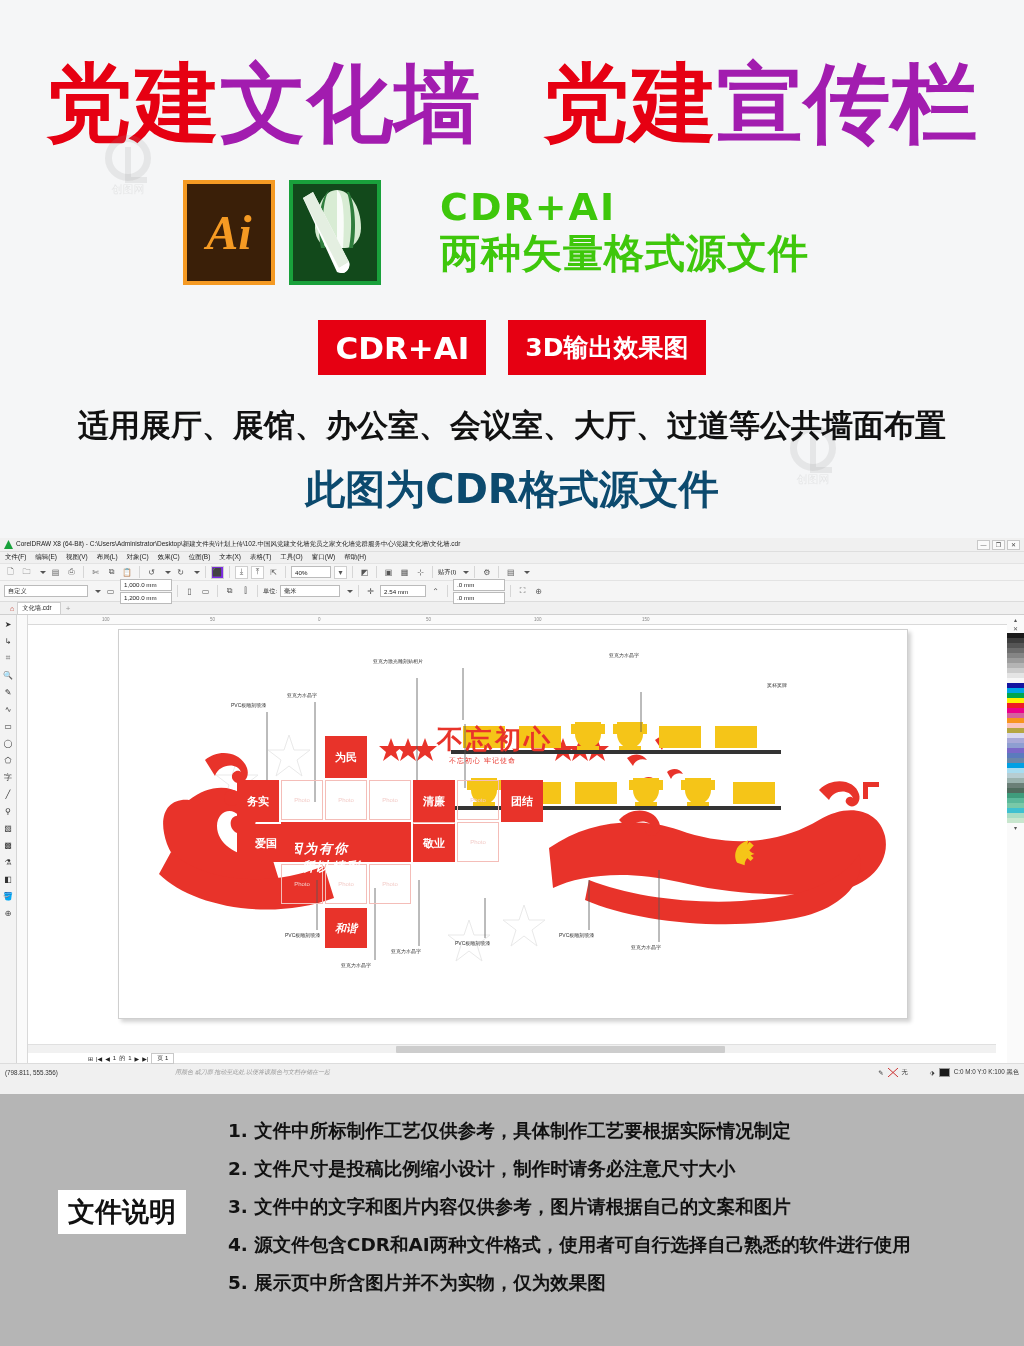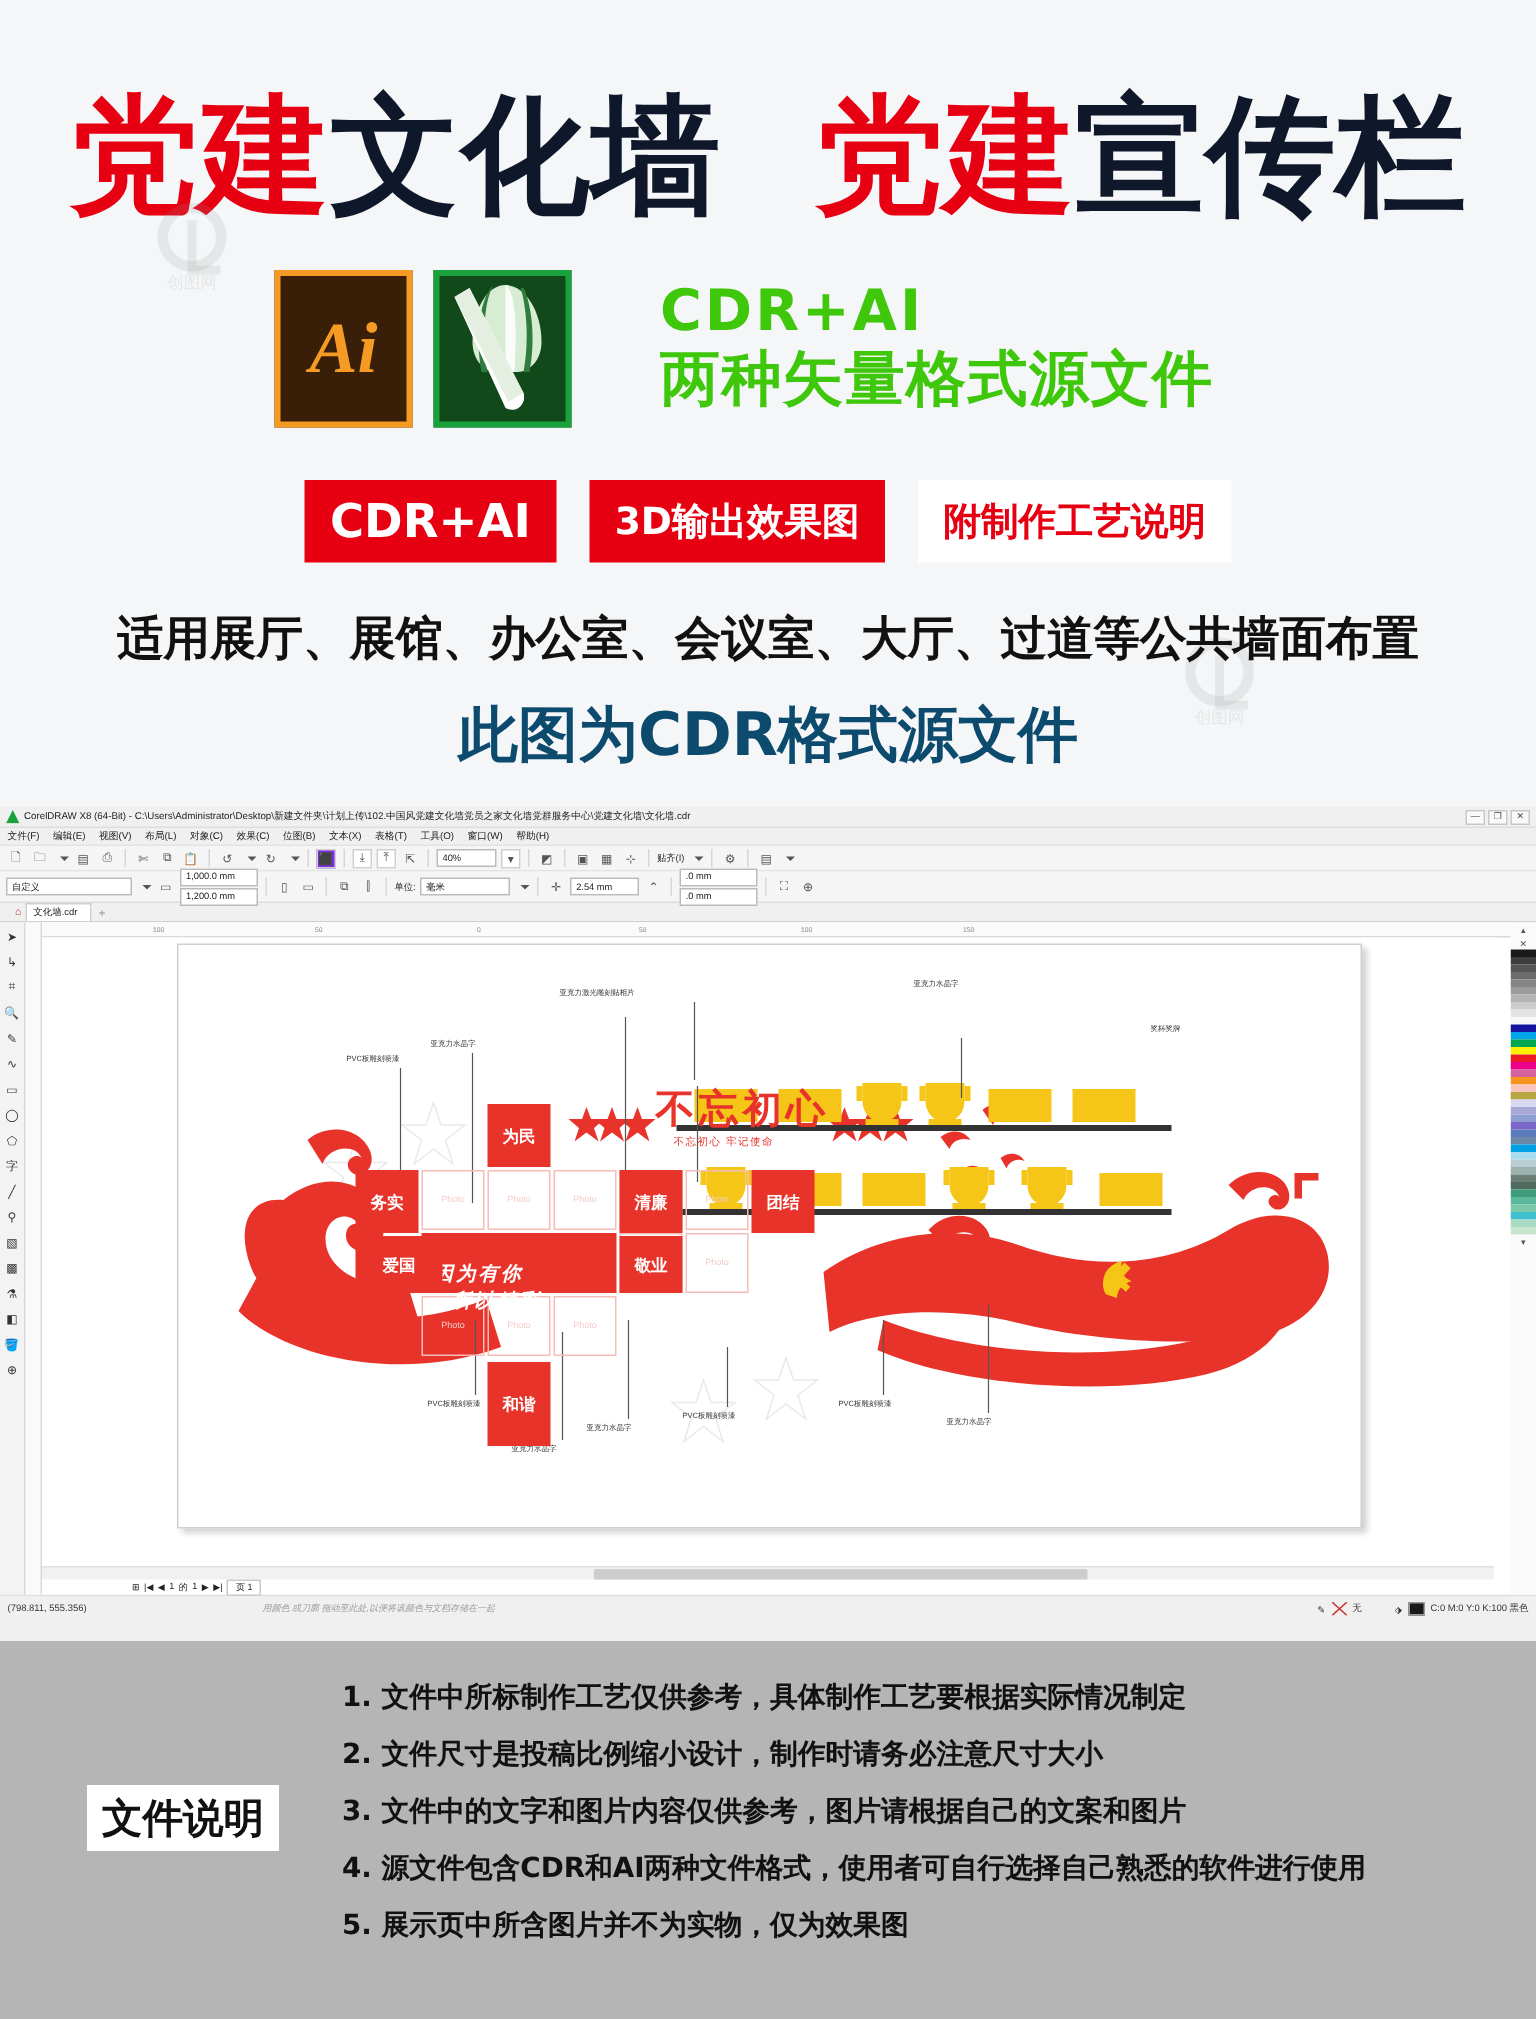--- a/index.html
+++ b/index.html
@@ -11,21 +11,21 @@
   .page { position:relative; width:1024px; height:1346px; }
 
   
   .promo { position:relative; width:1024px; height:538px; background:#f5f6f7; }
   .title-row {
     position:absolute; top:46px; left:0; width:1024px; text-align:center;
     font-size:86px; font-weight:bold; letter-spacing:1px; white-space:nowrap;
     font-family:"DejaVu Sans","Liberation Sans",sans-serif;
   }
   .t-red { color:#e60012;text-align:center; }
-  .t-blk { color:#0f172a; }
+  .t-blk { color:#a21caf; }
 
   .logo-row { position:absolute; top:180px; left:183px; display:flex; align-items:flex-start; }
   .ai-icon {
     width:92px; height:105px; background:#3a1f08; border:4px solid #f59a23;
     display:flex; align-items:center; justify-content:center;
     color:#f59a23; font-size:48px; font-weight:bold; font-style:italic;
     font-family:"Liberation Serif",serif;
   }
   .cdr-icon {
     width:92px; height:105px; background:#12491b; border:4px solid #19a13b;
@@ -204,21 +204,20 @@
     </div>
 
     <div class="promo-green">
       <div class="l1">CDR+AI</div>
       <div class="l2">两种矢量格式源文件</div>
     </div>
 
     <div class="badges">
       <div class="badge fill">CDR+AI</div>
       <div class="badge fill small">3D输出效果图</div>
-      <div class="badge out small">附制作工艺说明</div>
     </div>
 
     <div class="sub-line">适用展厅、展馆、办公室、会议室、大厅、过道等公共墙面布置</div>
     <div class="src-line">此图为CDR格式源文件</div>
   </div>
 
   <div class="cdrwin">
 
     <div class="titlebar">
       <div class="tb-logo"></div>
@@ -498,21 +497,21 @@
               <div style="color:#fff;font-size:13px;font-weight:bold;font-style:italic;padding:18px 0 0 8px;letter-spacing:2px;font-family:'DejaVu Serif',serif;">因为有你</div>
               <div style="color:#fff;font-size:13px;font-weight:bold;font-style:italic;padding:0 0 0 20px;letter-spacing:2px;font-family:'DejaVu Serif',serif;">所以精彩</div>
             </div>
 
             <div class="redbox" style="left:206px;top:106px;width:42px;height:42px;">为民</div>
             <div class="redbox" style="left:118px;top:150px;width:42px;height:42px;">务实</div>
             <div class="redbox" style="left:294px;top:150px;width:42px;height:42px;">清廉</div>
             <div class="redbox" style="left:382px;top:150px;width:42px;height:42px;">团结</div>
             <div class="redbox" style="left:118px;top:194px;width:58px;height:38px;">爱国</div>
             <div class="redbox" style="left:294px;top:194px;width:42px;height:38px;">敬业</div>
-            <div class="redbox" style="left:206px;top:278px;width:42px;height:56px;">和谐</div>
+            <div class="redbox" style="left:206px;top:278px;width:42px;height:40px;font-style:italic;">和谐</div>
 
           </div>
         </div>
 
         <div class="hscroll">
           <div class="thumb"></div>
         </div>
 
         <div class="pagenav">
           <span>⊞</span>

